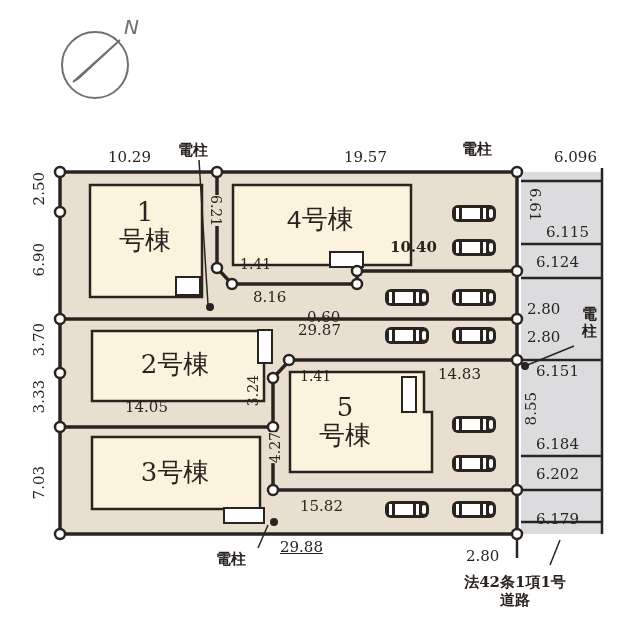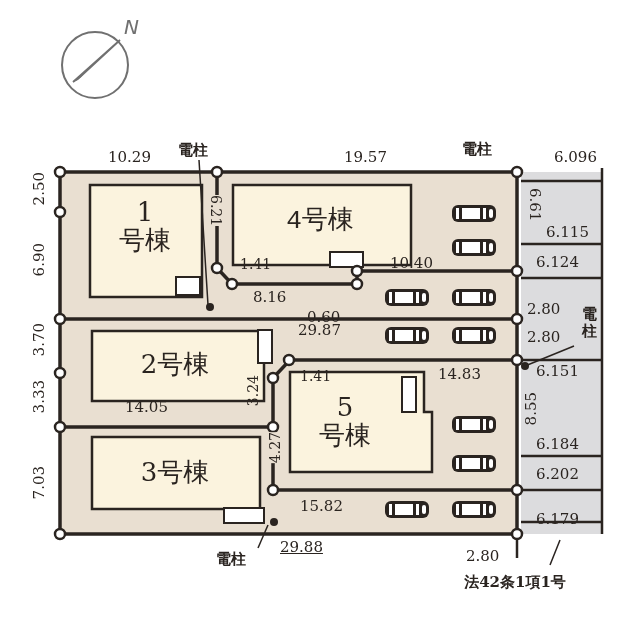--- a/index.html
+++ b/index.html
@@ -146,21 +146,21 @@
 <span class="lbl" style="left:344px;top:150px;">19.57</span>
 <span class="lbl vert" style="left:32px;top:172px;">2.50</span>
 <span class="lbl vert" style="left:32px;top:243px;">6.90</span>
 <span class="lbl vert" style="left:32px;top:323px;">3.70</span>
 <span class="lbl vert" style="left:32px;top:380px;">3.33</span>
 <span class="lbl vert" style="left:32px;top:466px;">7.03</span>
 <span class="lbl vert-r small" style="left:208px;top:195px;background:#e9dfd1;">6.21</span>
 <span class="lbl small" style="left:240px;top:257px;">1.41</span>
 <span class="lbl" style="left:253px;top:290px;">8.16</span>
 <span class="lbl" style="left:307px;top:294px;margin-top:16px;">0.60</span>
-<span class="lbl" style="left:390px;top:256px;">10.40</span>
+<span class="lbl" style="left:390px;top:240px;font-weight:bold;">10.40</span>
 <span class="lbl" style="left:298px;top:323px;">29.87</span>
 <span class="lbl" style="left:125px;top:400px;">14.05</span>
 <span class="lbl vert small" style="left:246px;top:375px;">3.24</span>
 <span class="lbl small" style="left:300px;top:369px;">1.41</span>
 <span class="lbl" style="left:438px;top:367px;">14.83</span>
 <span class="lbl vert small" style="left:268px;top:432px;background:#e9dfd1;">4.27</span>
 <span class="lbl" style="left:300px;top:499px;">15.82</span>
 <span class="lbl" style="left:280px;top:540px;text-decoration:underline;">29.88</span>
 <span class="lbl vert-r" style="left:527px;top:188px;">6.61</span>
 <span class="lbl" style="left:527px;top:302px;">2.80</span>
@@ -171,13 +171,14 @@
 <span class="lbl" style="left:536px;top:150px;margin-left:18px;">6.096</span>
 <span class="lbl" style="left:536px;top:225px;margin-left:10px;">6.115</span>
 <span class="lbl" style="left:536px;top:255px;">6.124</span>
 <span class="lbl" style="left:536px;top:364px;">6.151</span>
 <span class="lbl" style="left:536px;top:437px;">6.184</span>
 <span class="lbl" style="left:536px;top:467px;">6.202</span>
 <span class="lbl" style="left:536px;top:512px;">6.179</span>
 
 <div class="abs" style="left:440px;top:575px;width:150px;text-align:center;">
   <div class="lbl kanji" style="position:static;">法42条1項1号</div>
+  <div class="lbl kanji" style="position:static;margin-top:3px;">道路</div>
 </div>
 
 </body></html>

